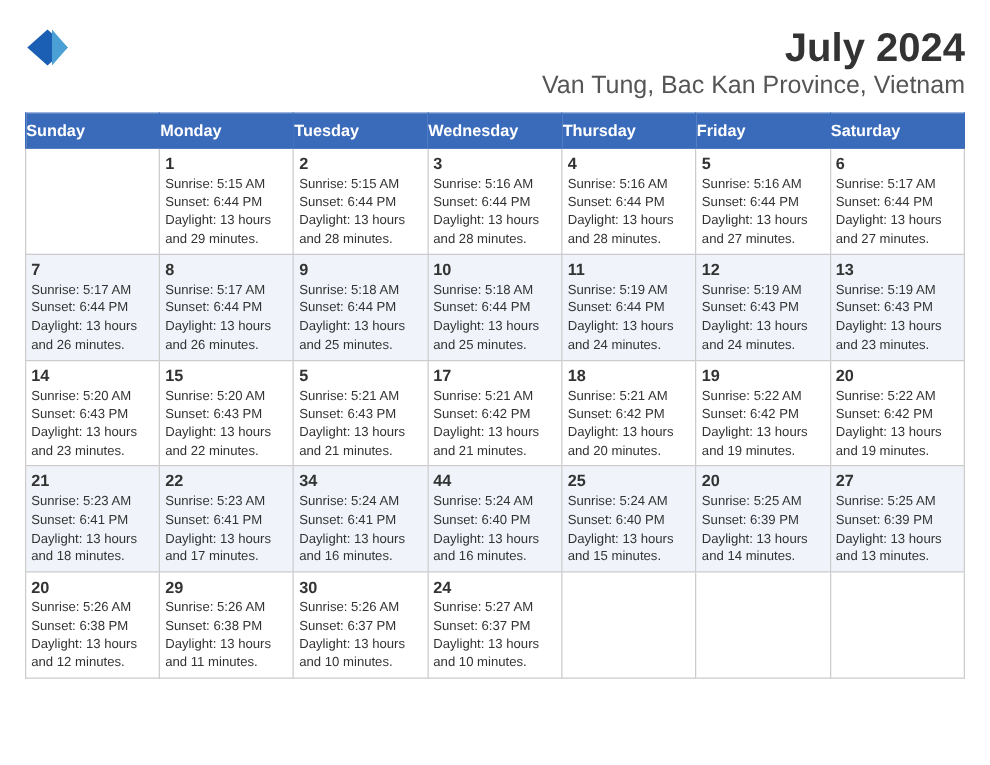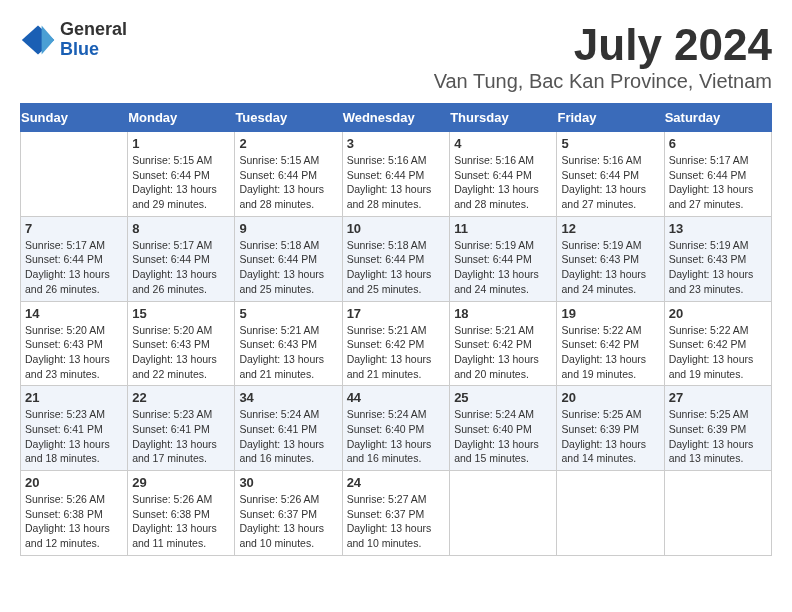--- a/index.html
+++ b/index.html
@@ -32,21 +32,21 @@
     }
     .logo-blue { color: #1a5fb4; }
     .logo-icon {
       width: 36px;
       height: 36px;
     }
     .title-area {
       text-align: right;
     }
     .month-year {
-      font-size: 44px;
+      font-size: 32px;
       font-weight: bold;
       color: #333;
     }
     .location {
       font-size: 20px;
       color: #555;
     }
     table {
       width: 100%;
       border-collapse: collapse;
@@ -91,24 +91,20 @@
   </style>
 </head>
 <body>
 
 <div class="header">
   <div class="logo">
     <svg class="logo-icon" viewBox="0 0 40 40">
       <polygon points="20,4 38,20 20,36 2,20" fill="#1a5fb4"></polygon>
       <polygon points="24,4 38,20 24,36" fill="#4a9fd4"></polygon>
     </svg>
-    <div class="logo-text">
-      <span>General</span>
-      <span class="logo-blue">Blue</span>
-    </div>
   </div>
   <div class="title-area">
     <div class="month-year">July 2024</div>
     <div class="location">Van Tung, Bac Kan Province, Vietnam</div>
   </div>
 </div>
 
 <table>
   <thead>
     <tr>

